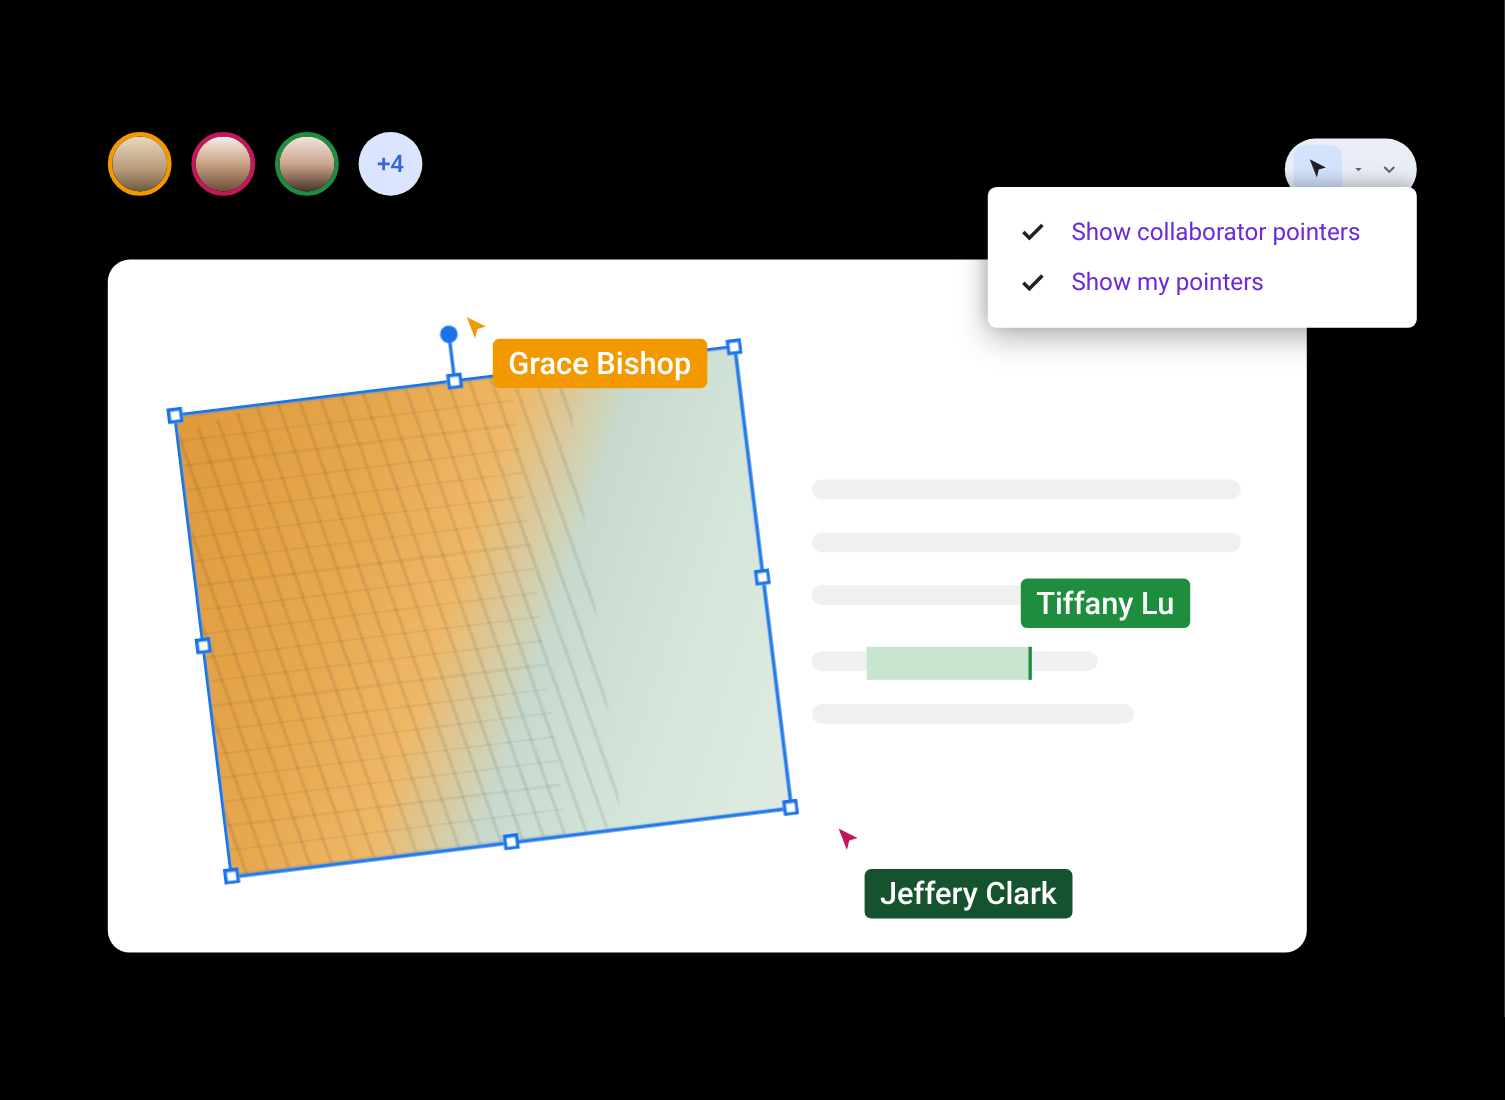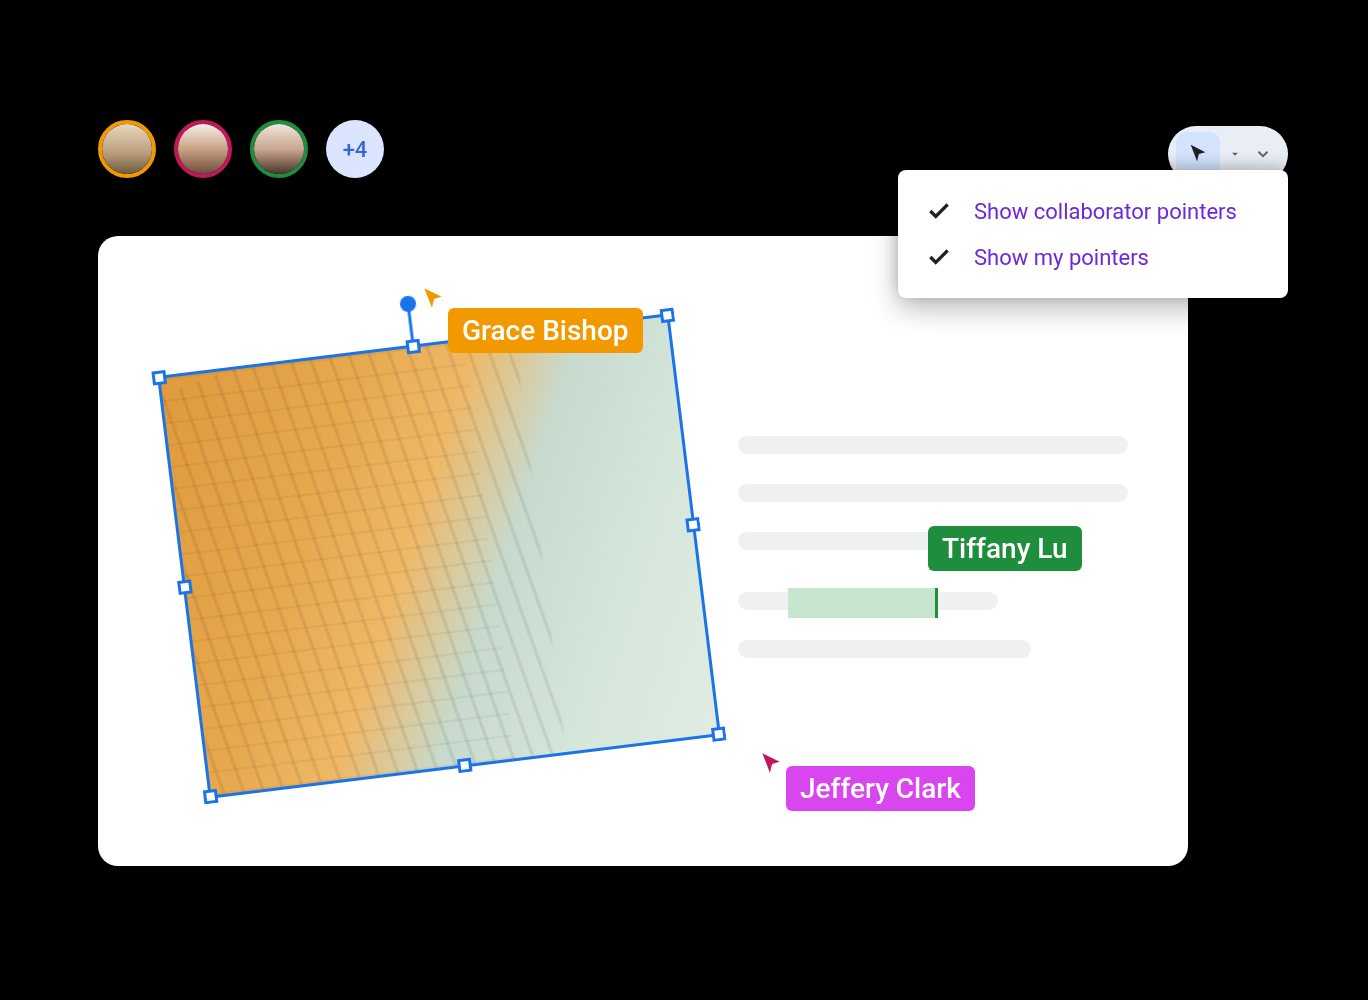--- a/index.html
+++ b/index.html
@@ -285,21 +285,21 @@
       <div class="line short"></div>
     </div>
 
     <div class="tag" style="left:830px; top:290px; background:#1e8e3e">Tiffany Lu</div>
 
     <div class="cursor" style="left:660px; top:515px">
       <svg width="26" height="26" viewBox="0 0 24 24">
           <path fill="#c2185b" d="M4 2l16 8-7 2-2 8z"></path>
         </svg>
     </div>
-    <div class="tag" style="left:688px; top:530px; background:#d946ef">Jeffery Clark</div>
+    <div class="tag" style="left:688px; top:554px; background:#14532d">Jeffery Clark</div>
   </div>
 
   <div class="cursor" style="left:420px; top:286px">
     <svg width="26" height="26" viewBox="0 0 24 24">
         <path fill="#f29900" d="M4 2l16 8-7 2-2 8z"></path>
       </svg>
   </div>
   <div class="tag" style="left:448px; top:308px; background:#f29900">Grace Bishop</div>
 
   <div class="dropdown">

